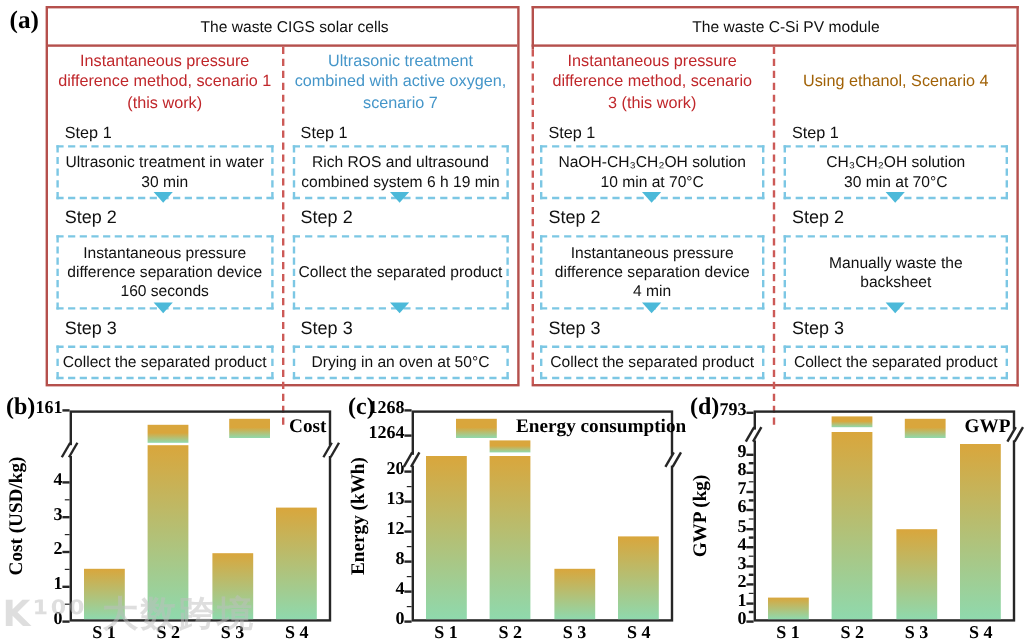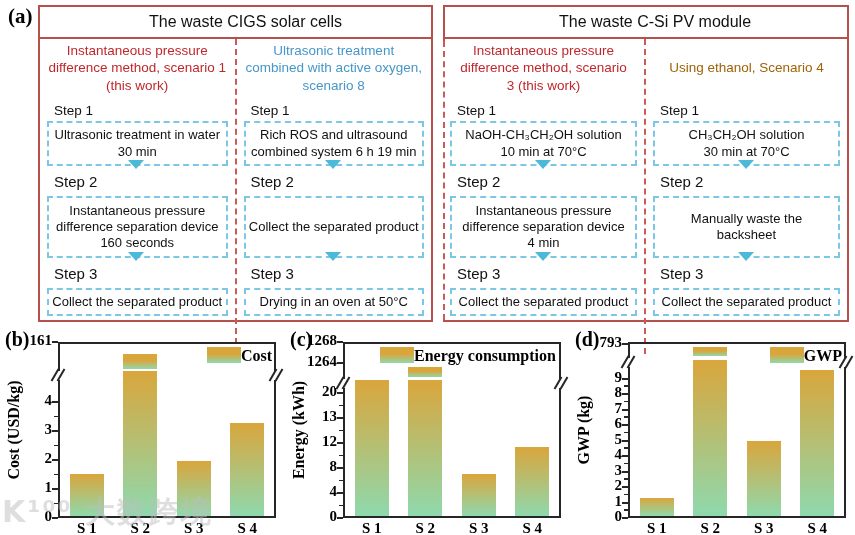--- a/index.html
+++ b/index.html
@@ -11,21 +11,21 @@
   .panel-letter-a{
     position:absolute;left:8px;top:4px;font:bold 21px "Liberation Serif",serif;color:#000;
   }
   .ftable{position:absolute;top:5px;height:317px;border:2px solid #b5504c;box-sizing:border-box;background:#fff;}
   #table-left{left:38px;width:395px;}
   #table-right{left:443px;width:406px;border-left:none;}
   .rt-left-solid{position:absolute;left:0;top:-2px;width:2px;height:36px;background:#b5504c;}
   .rt-left-dashed{position:absolute;left:0;top:34px;bottom:0;width:0;border-left:2px dashed #cc5a57;}
   .grp-header{
     height:30px;border-bottom:2px solid #b5504c;display:flex;align-items:center;justify-content:center;
-    font-size:16px;color:#111;padding-left:20px;
+    font-size:13px;color:#111;padding-left:20px;
   }
   .cols{display:flex;height:315px;}
   .col{flex:1;position:relative;box-sizing:border-box;}
   .col.sep{border-left:2px dashed #cc5a57;}
   .scn-title{
     height:56px;display:flex;align-items:center;justify-content:center;text-align:center;
     font-size:13.5px;line-height:1.3;white-space:pre-line;padding:1px 2px;
   }
   .steps{padding:2px 6px 0 6px;}
   .step-label{height:22px;display:flex;align-items:center;padding-left:8px;font-size:13.5px;}
@@ -45,21 +45,21 @@
   .chart{position:absolute;top:0;width:285px;height:215px;}
   .chart .pletter{position:absolute;left:5px;top:8px;font:bold 20px "Liberation Serif",serif;color:#000;}
   .plot{position:absolute;left:58px;top:22px;width:218px;height:176px;border:2px solid #262626;box-sizing:border-box;}
   .bar,.cap{position:absolute;}
   .tickmark{position:absolute;background:#262626;height:2px;}
   .ticklabel{position:absolute;right:233px;font:bold 15px "Liberation Serif",serif;color:#000;white-space:nowrap;}
   .upperlabel{position:absolute;right:233px;font:bold 15px "Liberation Serif",serif;color:#000;white-space:nowrap;}
   .xlabel{position:absolute;width:60px;text-align:center;font:bold 15px "Liberation Serif",serif;color:#000;}
   .ylab{position:absolute;left:14px;top:110px;transform:translate(-50%,-50%) rotate(-90deg);
         font:bold 16px "Liberation Serif",serif;color:#000;white-space:nowrap;}
-  .legend{position:absolute;display:flex;align-items:flex-start;gap:0;}
+  .legend{position:absolute;display:flex;align-items:flex-end;gap:16px;}
   .legend .swatch{width:34px;height:16px;}
   .legend .ltext{font:bold 16px "Liberation Serif",serif;color:#000;white-space:nowrap;}
   .brk{position:absolute;width:16px;height:9px;background:#fff;z-index:5;}
   .brk i{position:absolute;top:-3px;width:2px;height:14px;background:#262626;transform:rotate(30deg);}
   .brk i.l1{left:4px;} .brk i.l2{left:10px;}
   
   #watermark{
     position:absolute;left:2px;top:492px;font:bold 30px "DejaVu Sans",sans-serif;
     color:#bfbfbf;opacity:0.5;letter-spacing:2px;z-index:50;pointer-events:none;
   }
@@ -90,21 +90,21 @@
         <div class="step-row">
           <span>Step 3</span>
           <span class="arrow"><span class="shaft"></span><span class="head"></span></span>
         </div>
         <div class="sbox b3">Collect the separated product</div>
       </div>
     </div>
     <div class="col sep">
       <div class="scn-title" style="color: rgb(69, 150, 201);">Ultrasonic treatment
 combined with active oxygen,
-scenario 8</div>
+scenario 7</div>
       <div class="steps">
         <div class="step-label">Step 1</div>
         <div class="sbox">Rich ROS and ultrasound
 combined system 6 h 19 min</div>
         <div class="step-row">
           <span>Step 2</span>
           <span class="arrow"><span class="shaft"></span><span class="head"></span></span>
         </div>
         <div class="sbox b2">Collect the separated product</div>
         <div class="step-row">

